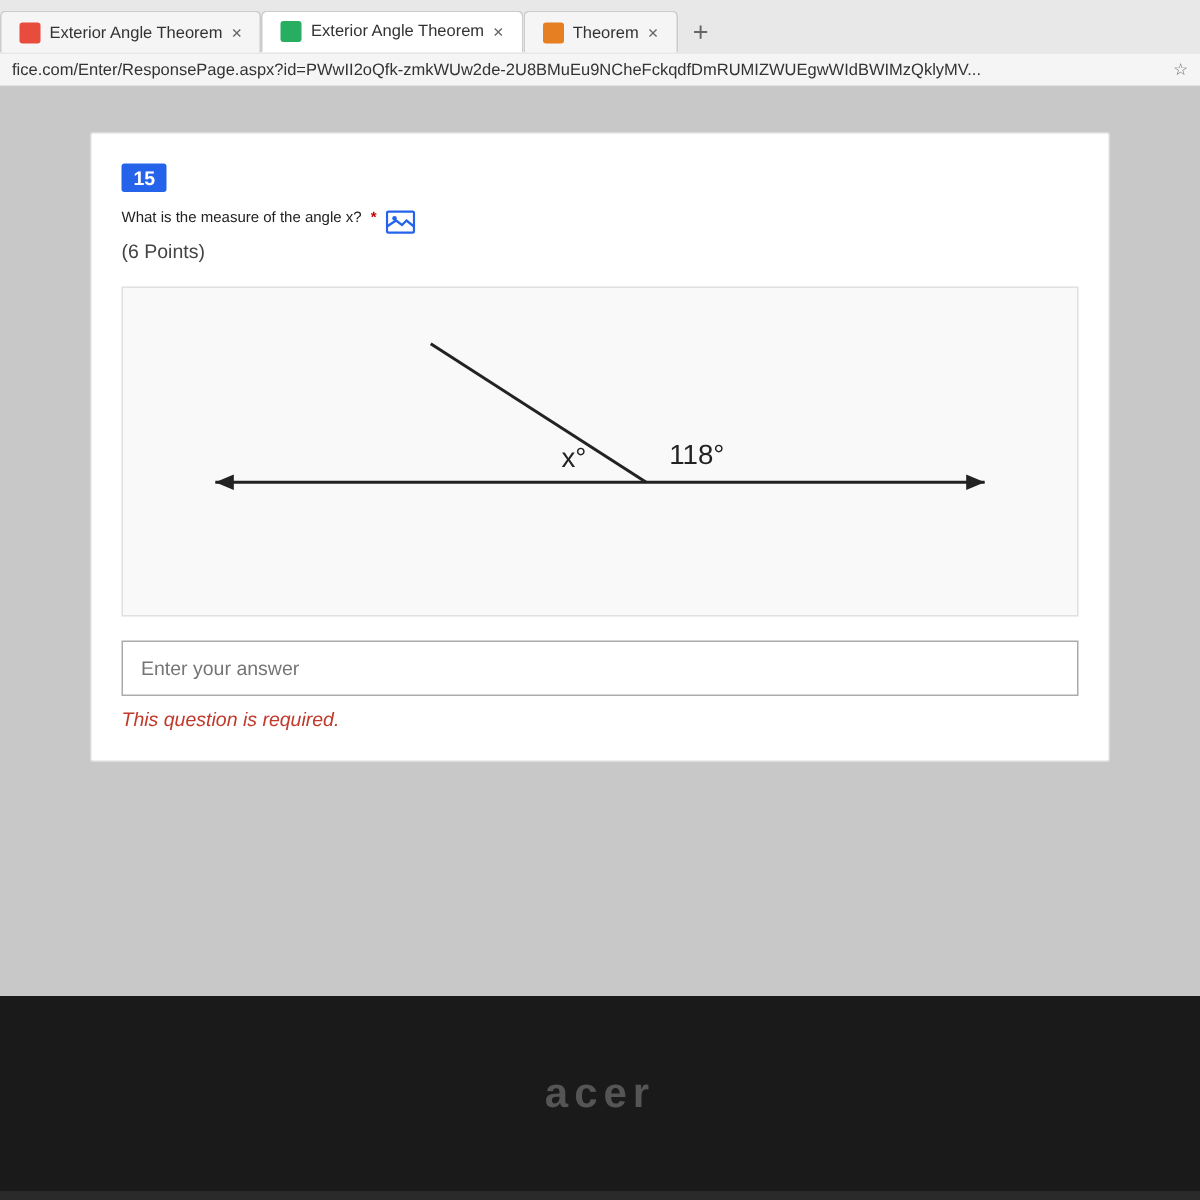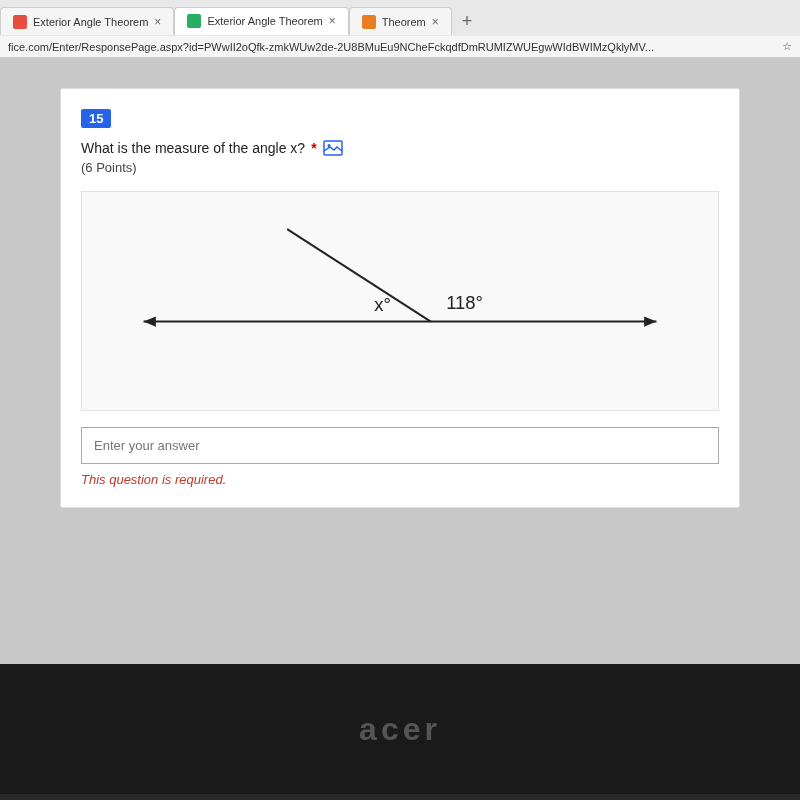--- a/index.html
+++ b/index.html
@@ -115,21 +115,21 @@
       left: 0;
       width: 100%;
       height: 130px;
       background: #1a1a1a;
       display: flex;
       align-items: center;
       justify-content: center;
     }
 
     .acer-logo {
-      font-size: 32px;
+      font-size: 28px;
       color: #555;
       font-family: Arial, sans-serif;
       letter-spacing: 4px;
       font-weight: bold;
     }
 
     
     .question-card {
       background: #fff;
       width: 680px;
@@ -145,21 +145,21 @@
       color: white;
       padding: 2px 8px;
       font-size: 13px;
       font-weight: bold;
       display: inline-block;
       margin-bottom: 12px;
       border-radius: 2px;
     }
 
     .question-text {
-      font-size: 14px;
+      font-size: 10px;
       color: #222;
       margin-bottom: 4px;
       display: flex;
       align-items: flex-start;
       gap: 6px;
     }
 
     .required-star {
       color: #c00;
       font-weight: bold;

